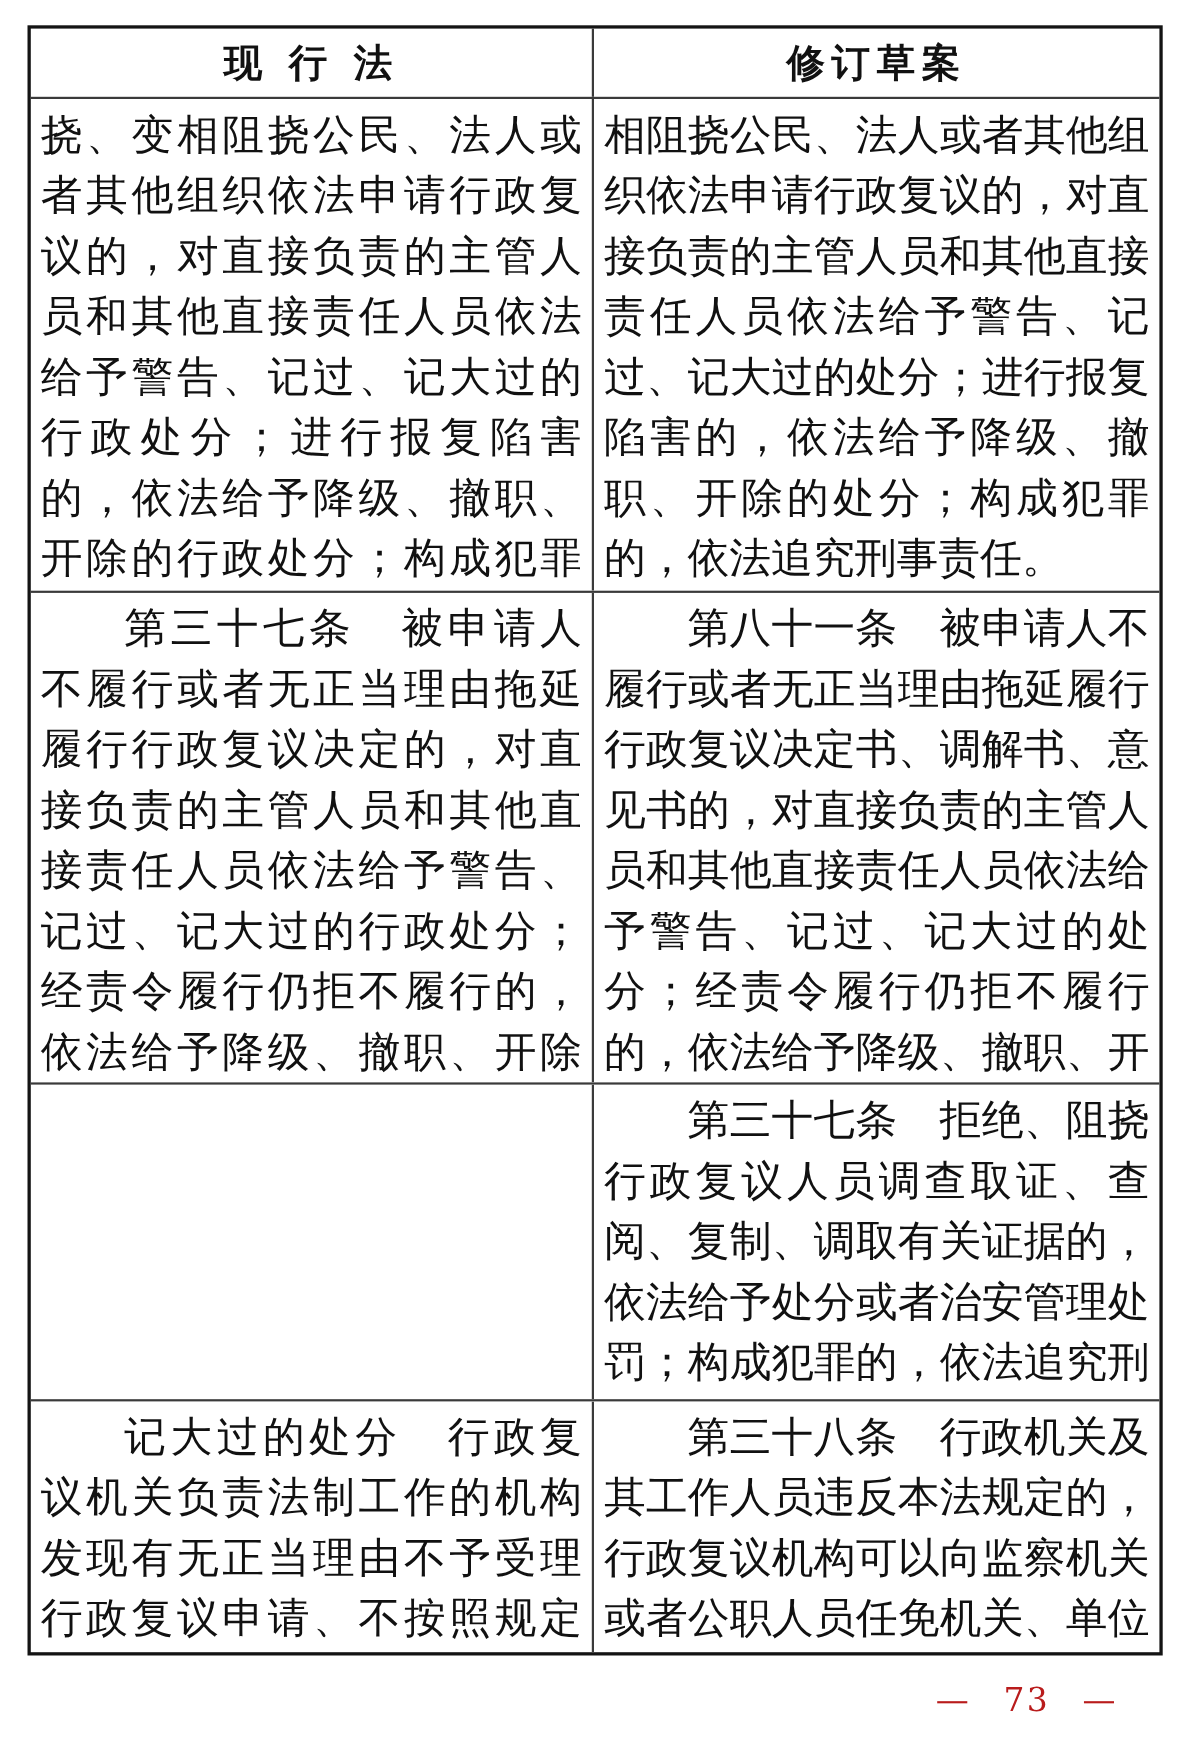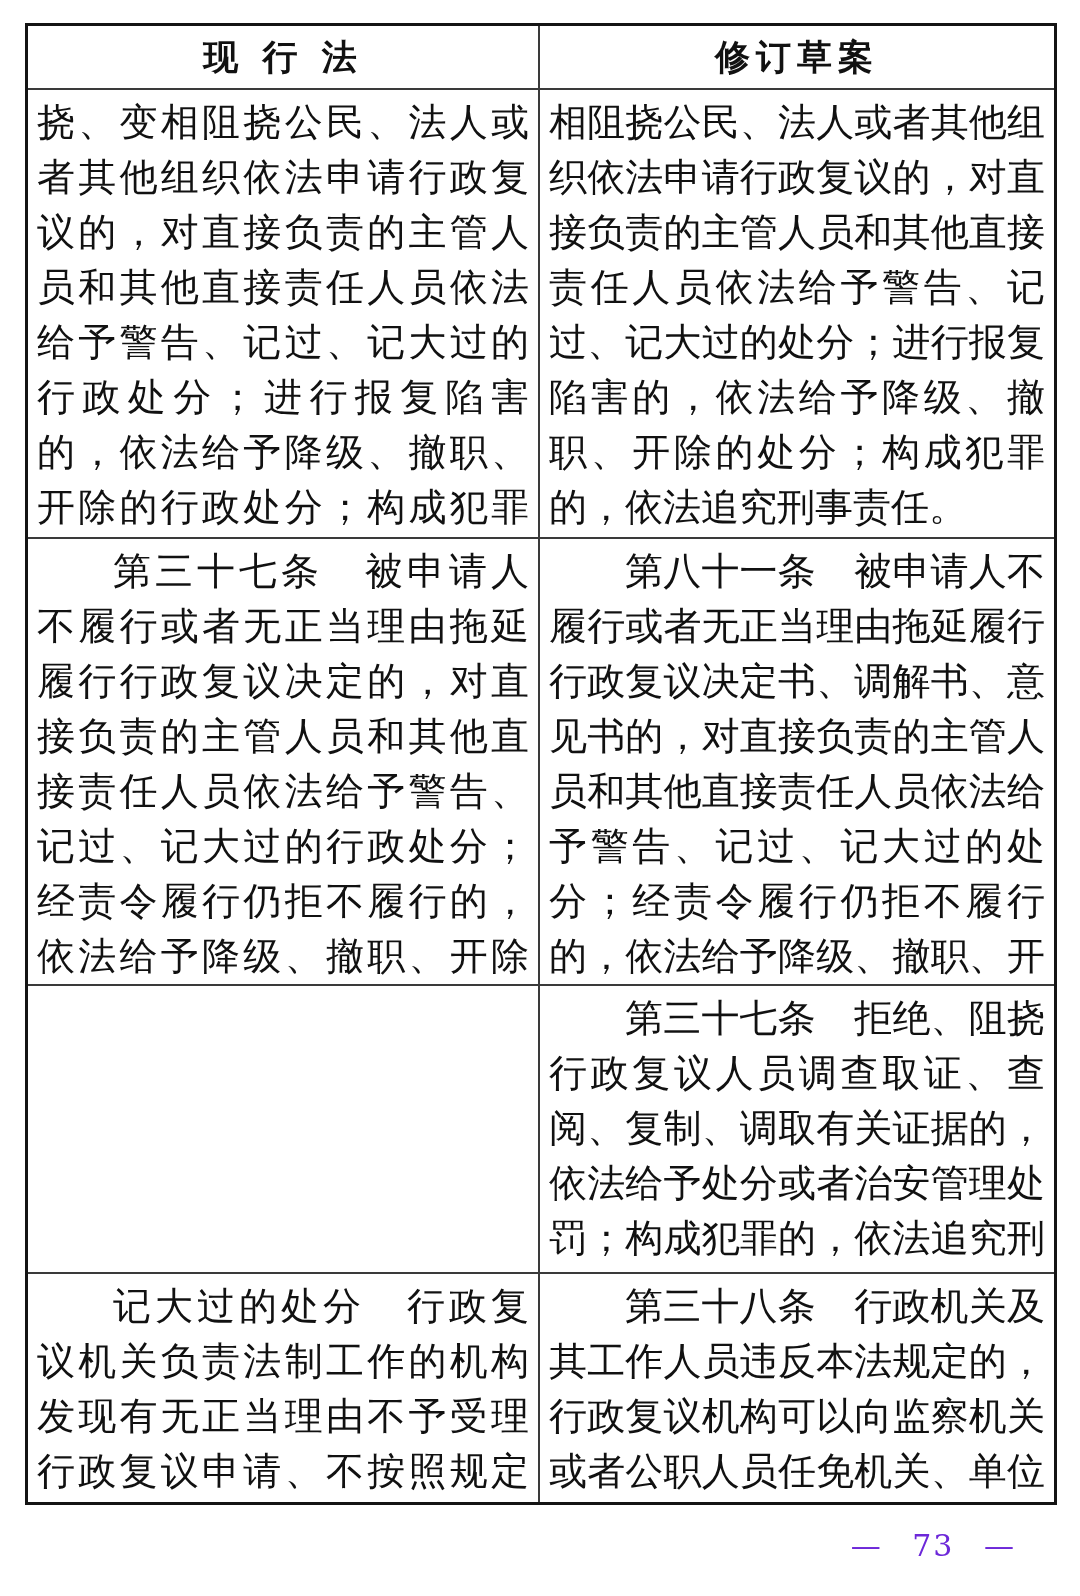--- a/index.html
+++ b/index.html
@@ -92,21 +92,21 @@
     font-family: "DejaVu Sans", sans-serif;
     font-weight: 400;
   }
   .page-number {
     position: absolute;
     top: 1528px;
     right: 64px;
     font-size: 30px;
     letter-spacing: 2px;
     word-spacing: 18px;
-    color: #6d28d9;
+    color: #b91c1c;
     font-family: "DejaVu Serif", serif;
     white-space: nowrap;
   }
 </style>
 </head>
 <body>
 
 <div class="page">
 
   <div class="comparison-table">

